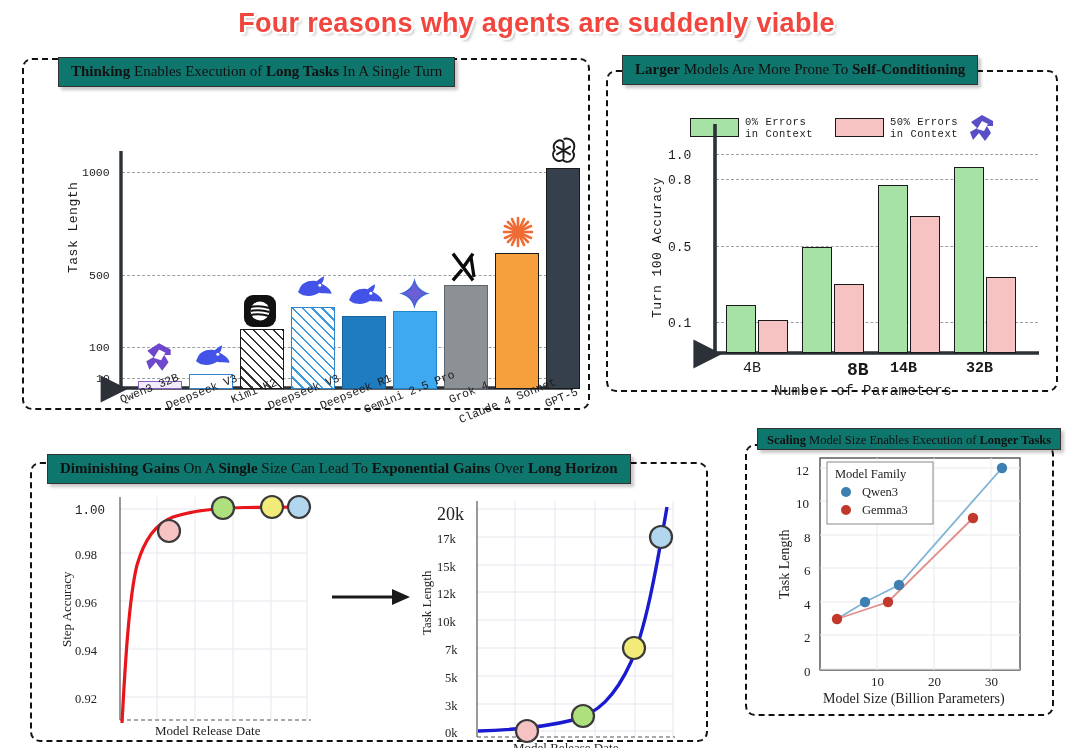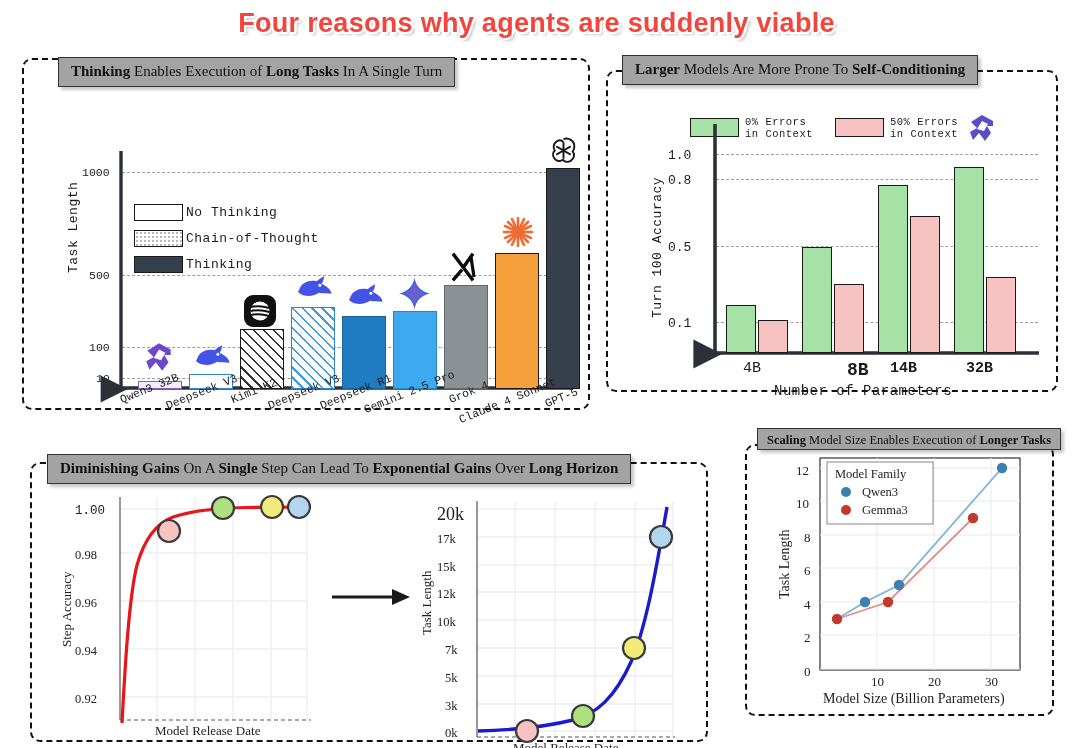--- a/index.html
+++ b/index.html
@@ -17,21 +17,21 @@
     text-shadow:
       -1.6px -1.6px 0 #fff, 1.6px -1.6px 0 #fff,
       -1.6px  1.6px 0 #fff, 1.6px  1.6px 0 #fff,
       -2.4px 0 0 #fff, 2.4px 0 0 #fff, 0 -2.4px 0 #fff, 0 2.4px 0 #fff,
        3px 3px 3px rgba(140,140,140,.55);
   }
   
   .panel{position:absolute;border:2px dashed #111;border-radius:10px;background:transparent;}
   
   .plaque{
-    position:absolute;background:#a3a3a3;border:1.6px solid #333;
+    position:absolute;background:#0f766e;border:1.6px solid #333;
     box-shadow:3px 3px 3px rgba(0,0,0,.22);
     padding:5px 12px 6px 12px;white-space:nowrap;
     font-family:"Liberation Serif", serif;font-size:15px;color:#111;
     z-index:6;
   }
   .plaque b{font-weight:bold;}
   .plaque.small{font-size:12.5px;padding:4px 9px 1px 9px;}
   
   .axis-label{
     font-family:"Liberation Mono", monospace;font-size:13px;color:#1b1b1b;
@@ -88,35 +88,20 @@
       </pattern>
       <pattern id="hatchDot" width="4" height="4" patternUnits="userSpaceOnUse">
         <rect width="4" height="4" fill="#ffffff"></rect>
         <circle cx="1" cy="1" r="1" fill="#b9b9b9"></circle>
       </pattern>
     </defs>
     <line x1="99" y1="93" x2="99" y2="331" stroke="#2b3137" stroke-width="3.4" marker-end="url(#arrUp)"></line>
     <line x1="99" y1="330" x2="551" y2="330" stroke="#2b3137" stroke-width="3.4"></line>
   </svg>
 
-  <div style="position:absolute;left:112px;top:146px;">
-    <div style="display:flex;align-items:center;margin-bottom:9px;">
-      <span style="display:inline-block;width:47px;height:15px;background:#fff;border:1.8px solid #1a1a1a;"></span>
-      <span class="axis-label" style="margin-left:3px;">No Thinking</span>
-    </div>
-    <div style="display:flex;align-items:center;margin-bottom:9px;">
-      <span style="display:inline-block;width:47px;height:15px;border:1.8px solid #1a1a1a;
-                   background-image:radial-gradient(#b9b9b9 1px, #ffffff 1px);background-size:4px 4px;"></span>
-      <span class="axis-label" style="margin-left:3px;">Chain-of-Thought</span>
-    </div>
-    <div style="display:flex;align-items:center;">
-      <span style="display:inline-block;width:47px;height:15px;background:#35404c;border:1.8px solid #1a1a1a;"></span>
-      <span class="axis-label" style="margin-left:3px;">Thinking</span>
-    </div>
-  </div>
 
   <div class="bar" style="left:116px;top:323px;width:44px;height:8px;background:#f3ecfb;border:1.8px solid #8562c4;"></div>
   <div class="bar" style="left:167px;top:316px;width:44px;height:15px;background:#ffffff;border:1.8px solid #2f86cf;"></div>
   <div class="bar" style="left:218px;top:271px;width:44px;height:60px;border:1.8px solid #1a1a1a;
               background-image:repeating-linear-gradient(45deg,#333 0 1.6px,#fff 1.6px 7px);"></div>
   <div class="bar" style="left:269px;top:249px;width:44px;height:82px;border:1.8px solid #2f86cf;
               background-image:repeating-linear-gradient(45deg,#3b9be0 0 1.6px,#fff 1.6px 7px);"></div>
   <div class="bar" style="left:320px;top:258px;width:44px;height:73px;background:#1f7cc0;border:1.8px solid #17639e;"></div>
   <div class="bar" style="left:371px;top:253px;width:44px;height:78px;background:#3ea8f0;border:1.8px solid #1f88cd;"></div>
   <div class="bar" style="left:422px;top:227px;width:44px;height:104px;background:#8c9196;border:1.8px solid #5f666c;"></div>
@@ -246,21 +231,21 @@
   <div class="tick" style="left:213px;top:272px;font-size:18px;font-weight:bold;margin-left:28px;">8B</div>
   <div class="tick" style="left:284px;top:272px;font-size:15px;font-weight:bold;">14B</div>
   <div class="tick" style="left:360px;top:272px;font-size:15px;font-weight:bold;">32B</div>
 
   <div class="tick axis-label" style="left:168px;top:295px;font-size:14px;">Number of Parameters</div>
 </div>
 
 <div class="panel" style="left:30px;top:462px;width:674px;height:276px;"></div>
 
 <div class="plaque" style="left:47px;top:454px;">
-  <b>Diminishing Gains</b><span> On A </span><b>Single</b><span> Step Can Lead To </span><b>Exponential Gains</b><span> Over </span><b>Long Horizon</b>
+  <b>Diminishing Gains</b><span> On A </span><b>Single</b><span> Size Can Lead To </span><b>Exponential Gains</b><span> Over </span><b>Long Horizon</b>
 </div>
 
 <div style="position:absolute;left:45px;top:487px;width:285px;height:250px;">
   <div class="rotlabel serif-lab" style="left:14px;top:160px;transform:rotate(-90deg);font-size:13px;">Step Accuracy</div>
   <div class="serif-tick" style="left:30px;top:17px;font-size:12.5px;font-family:Liberation Mono, monospace;">1.00</div>
   <div class="serif-tick" style="left:30px;top:61px;font-size:12.5px;">0.98</div>
   <div class="serif-tick" style="left:30px;top:109px;font-size:12.5px;">0.96</div>
   <div class="serif-tick" style="left:30px;top:157px;font-size:12.5px;">0.94</div>
   <div class="serif-tick" style="left:30px;top:205px;font-size:12.5px;">0.92</div>
   <svg style="position:absolute;left:0;top:0;" width="285" height="250">

